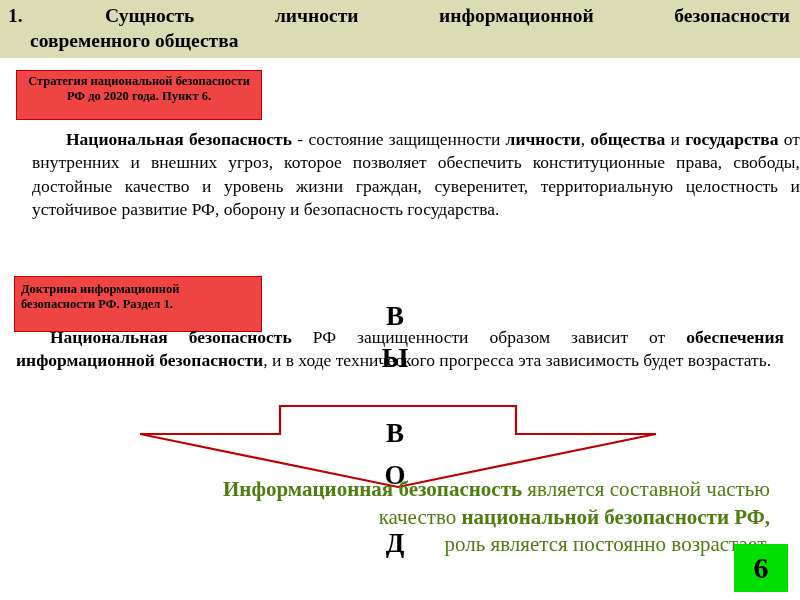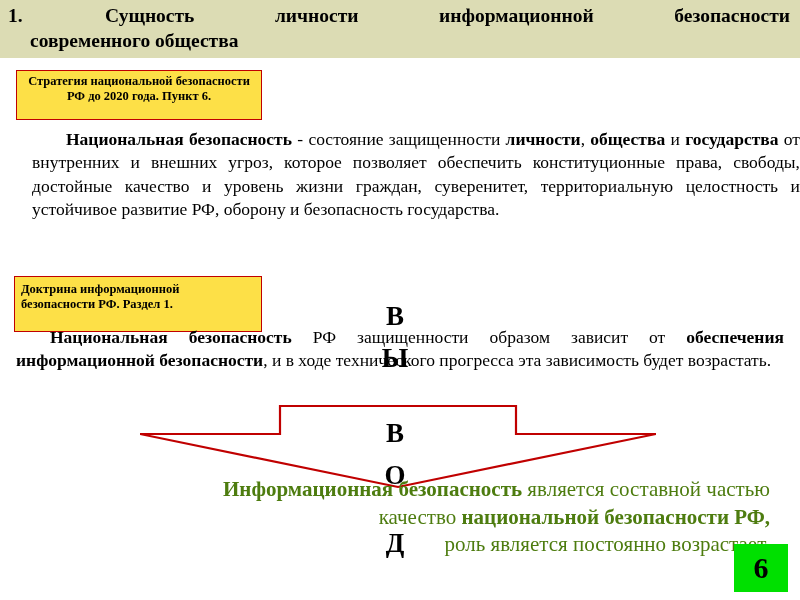--- a/index.html
+++ b/index.html
@@ -40,21 +40,21 @@
     justify-content: space-between;
     width: 100%;
   }
   .title-row1 > span { white-space: nowrap; }
   .title-row2 { padding-left: 22px; }
 
   
   .callout {
     position: absolute;
     border: 1.3px solid #c00000;
-    background: #fde047;
+    background: #ef4444;
     font-family: "Liberation Serif", serif;
     font-weight: bold;
     font-size: 12.5px;
     line-height: 1.22;
     color: #000000;
     padding: 3px 6px;
   }
   #callout1 {
     left: 16px; top: 70px;
     width: 246px; height: 50px;

